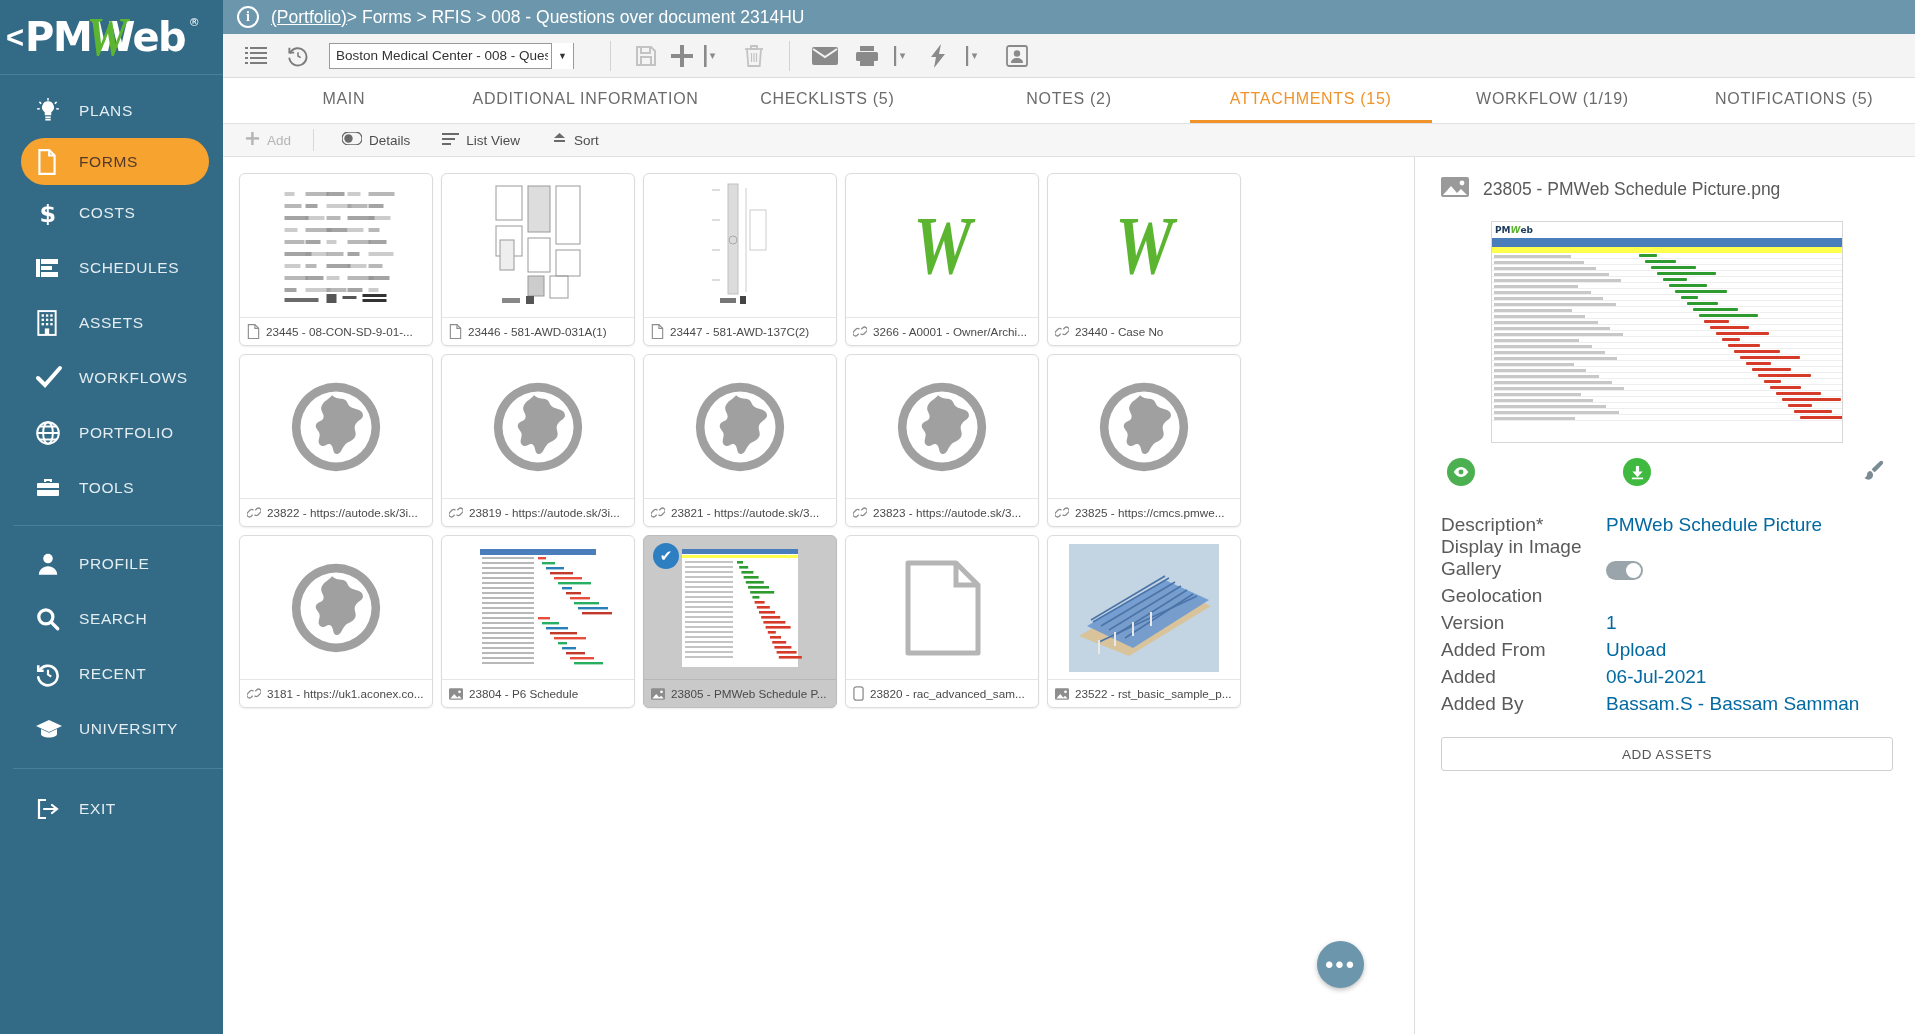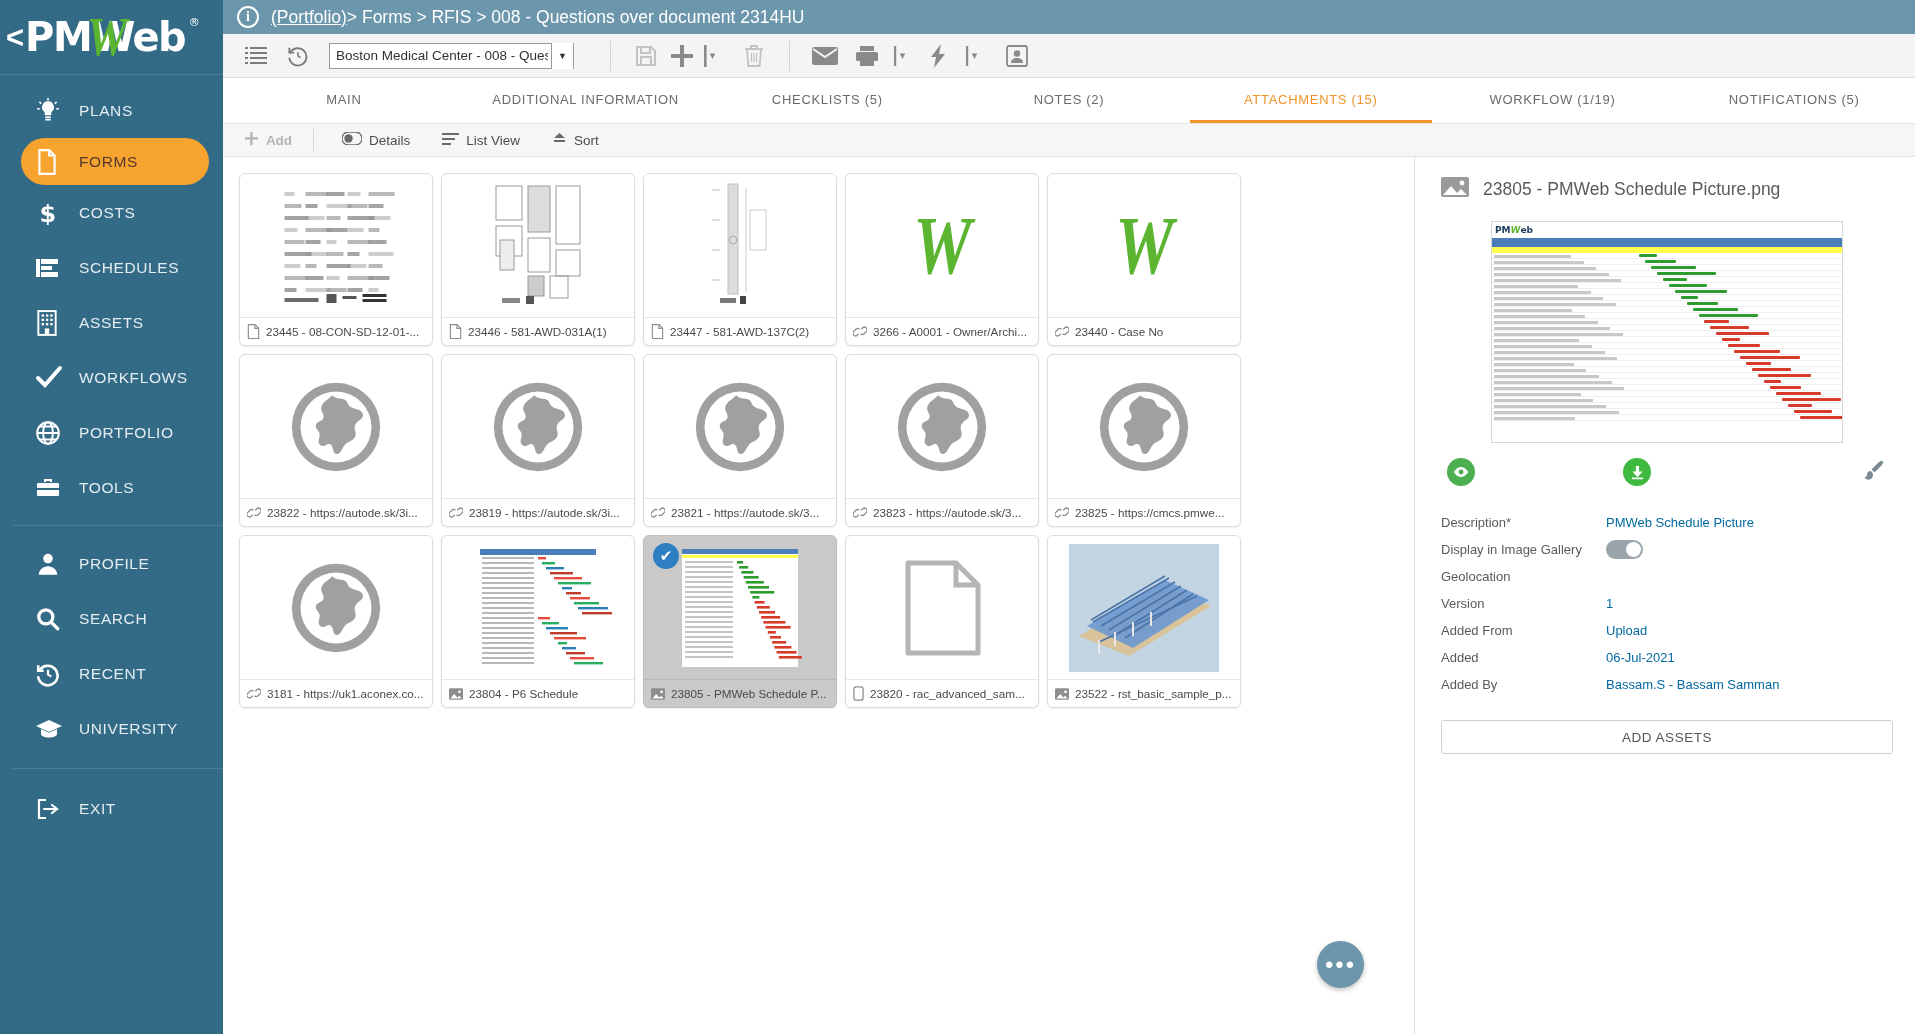--- a/index.html
+++ b/index.html
@@ -87,31 +87,31 @@
     display:flex; align-items:center; justify-content:center; font-size: 9px; color:#333;
   }
   .proj-text { white-space: nowrap; overflow: hidden; width: 212px; }
 
   .tabs {
     height: 46px; background: #ffffff; border-bottom: 1px solid #e2e2e2;
     display: flex; align-items: stretch;
   }
   .tab {
     flex: 1; display: flex; align-items: center; justify-content: center;
-    font-size: 13px; color: #6b6b6b; letter-spacing: 0.7px; cursor: pointer;
+    font-size: 16px; color: #6b6b6b; letter-spacing: 0.7px; cursor: pointer;
     border-bottom: 3px solid transparent;
   }
   .tab.active { color: #f0932b; border-bottom-color: #f0932b; }
 
   .subbar {
     height: 33px; background: #f6f6f6; border-bottom: 1px solid #e0e0e0;
     display: flex; align-items: center; font-size: 13.5px; color: #4d4d4d;
   }
   .sb-item { display: flex; align-items: center; gap: 7px; padding: 0 16px; height: 33px; cursor: pointer;}
-  .sb-item.disabled { color: #b5b5b5; cursor: default; font-weight: bold; }
+  .sb-item.disabled { color: #b5b5b5; cursor: default; }
   .sb-sep { width: 1px; height: 22px; background: #d8d8d8; }
 
   .body-row { flex: 1; display: flex; min-height: 0; }
 
   
   .grid-area {
     flex: 1; padding: 16px 0 0 16px; overflow: hidden; position: relative;
     border-right: 1px solid #dddddd;
   }
   .grid {
@@ -157,21 +157,21 @@
     width: 352px; height: 222px; margin: 0 auto; border: 1px solid #d6d6d6;
     background: #fff; position: relative; overflow: hidden;
   }
   .det-actions { display: flex; align-items: center; margin: 14px 6px 22px 6px; position: relative; height: 30px;}
   .circ { width: 28px; height: 28px; border-radius: 50%; display:flex; align-items:center;
           justify-content:center; color:#fff; font-size: 15px; cursor: pointer;}
   .green { background: #4caf50; }
   .green2 { background: #3fb93f; }
   .paint { color: #7a8b94; font-size: 21px; cursor: pointer; }
 
-  .frow { display: flex; align-items: center; min-height: 27px; font-size: 13px; }
+  .frow { display: flex; align-items: flex-end; min-height: 27px; font-size: 19px; }
   .flab { width: 165px; color: #5a5a5a; }
   .fval { color: #0369a1; }
   .toggle {
     width: 37px; height: 19px; border-radius: 10px; background: #9aa5ab;
     position: relative; cursor: pointer;
   }
   .toggle .knob { position: absolute; right: 2px; top: 2px; width: 15px; height: 15px;
     border-radius: 50%; background: #fff; }
   .comment-btn {
     margin-top: 22px; height: 34px; border: 1px solid #cfcfcf; background: #fff;
@@ -580,21 +580,21 @@
                   <rect x="84" y="117" width="24" height="3" fill="#333"></rect>
                 </svg>
               </div>
               <div class="cap">
                 <span class="ft">
                   <svg width="13" height="15" viewBox="0 0 13 16" fill="none" stroke="#8d8d8d" stroke-width="1.2">
                     <path d="M1 .6h7l4 4V15.4H1z"></path>
                     <path d="M8 .6v4h4"></path>
                   </svg>
                 </span>
-                <span class="nm">23445 - 08-CON-SD-12-01-...</span>
+                <span class="nm">23445 - 08-CON-SD-9-01-...</span>
               </div>
             </div>
             <div class="card">
               <div class="thumb">
                 <svg width="100" height="132" viewBox="0 0 100 132" fill="none" stroke="#999" stroke-width="1">
                   <rect x="8" y="6" width="26" height="34"></rect>
                   <rect x="40" y="6" width="22" height="46" fill="#ddd"></rect>
                   <rect x="68" y="6" width="24" height="58"></rect>
                   <rect x="8" y="46" width="26" height="30"></rect>
                   <rect x="12" y="60" width="14" height="30" fill="#eee"></rect>

